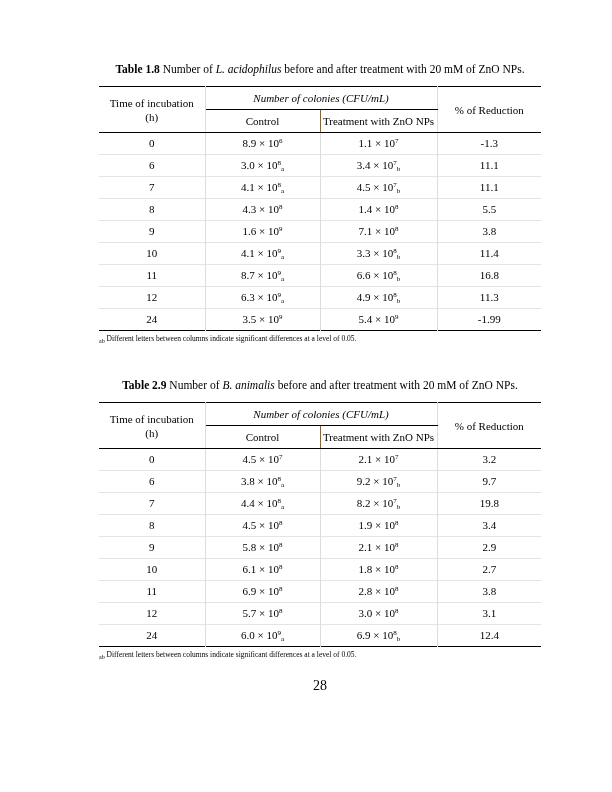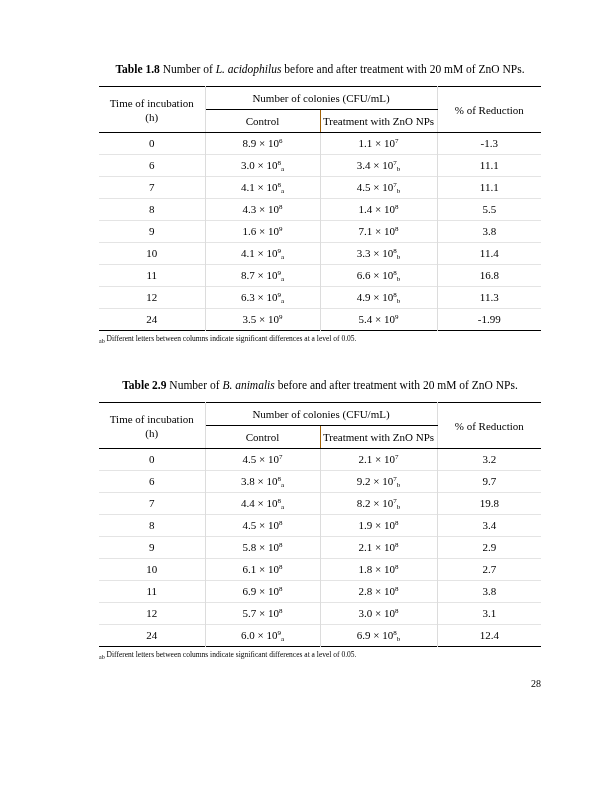--- a/index.html
+++ b/index.html
@@ -48,21 +48,21 @@
   col.w4 { width: 104px; }
 
   th {
     font-weight: normal;
     text-align: center;
     padding: 4px 2px;
     line-height: 14px;
     vertical-align: middle;
   }
   .h-time, .h-red, .h-ctrl, .h-treat { border-bottom: 1px solid #000; }
-  .h-span  { border-bottom: 1px solid #000; }
+  .h-span  { border-bottom: 1px solid #000; font-style: italic; }
   .h-time  { border-right: 1px solid #dcdcdc; }
   .h-red   { border-left: 1px solid #dcdcdc; }
   .h-treat { border-left: 1px solid #a16207; }
   .blk { display: block; }
 
   td {
     text-align: center;
     padding: 4px 2px;
     line-height: 13px;
     border-top: 1px solid #e4e4e4;
@@ -77,22 +77,22 @@
   .footnote {
     margin: 3px 0 0 0;
     font-size: 7.5px;
     line-height: 10px;
     text-align: left;
   }
   .footnote sub { font-size: 6px; vertical-align: -1.5px; }
 
   .page-number {
     margin-top: 18px;
-    text-align: right;
-    font-size: 10px;
+    text-align: center;
+    font-size: 14px;
   }
 </style>
 </head>
 <body>
 
 <div class="page">
   <div class="content">
 
     <section class="table-block">
       <p class="caption"><span class="b">Table 1.8</span><span> Number of </span><span class="i">L. acidophilus</span><span> before and after treatment with 20 mM of ZnO NPs.</span></p>

